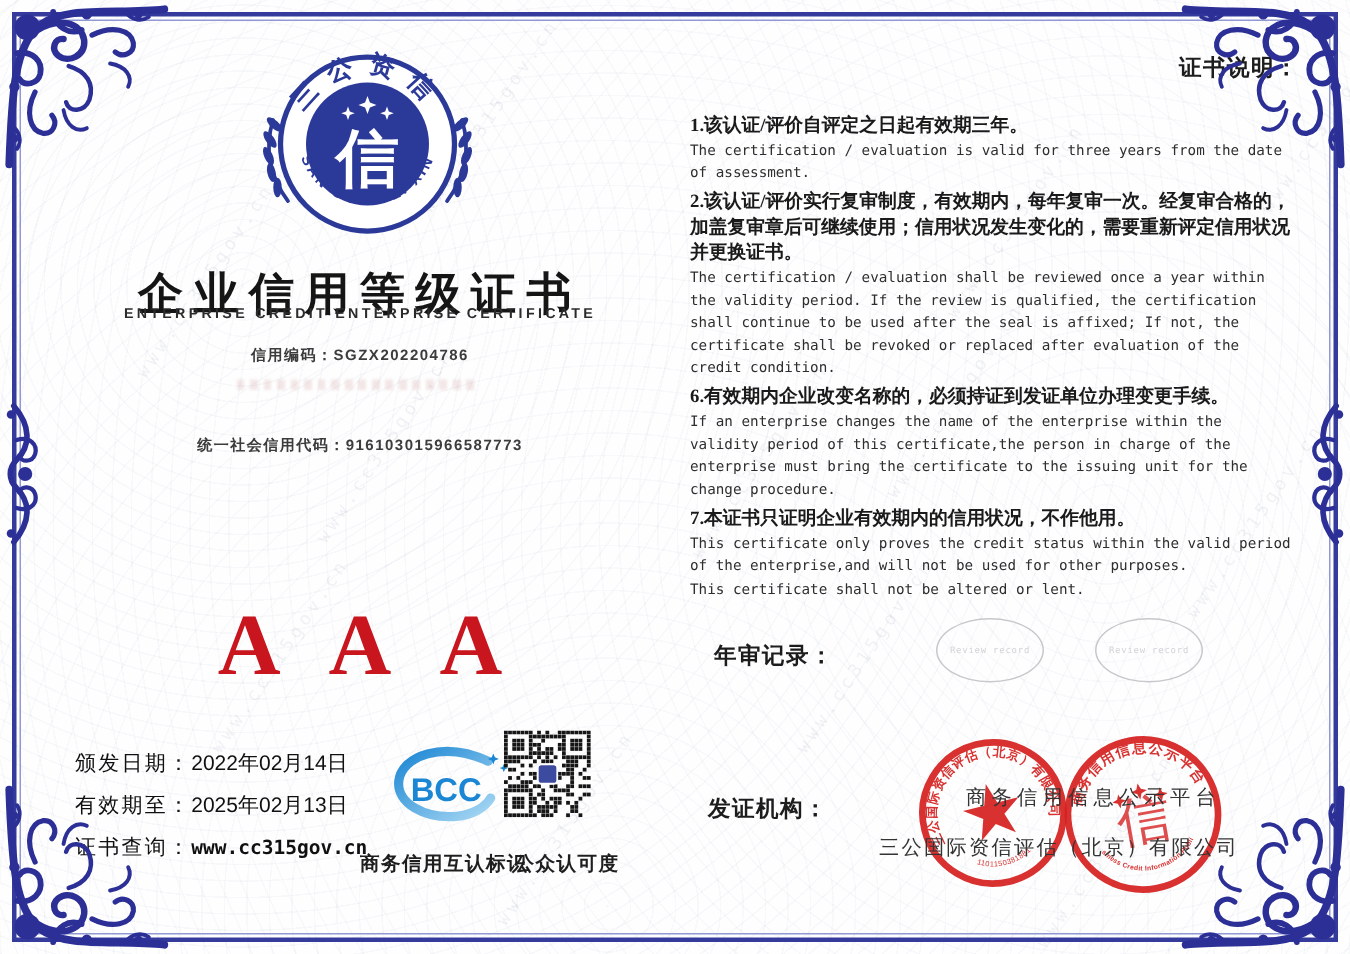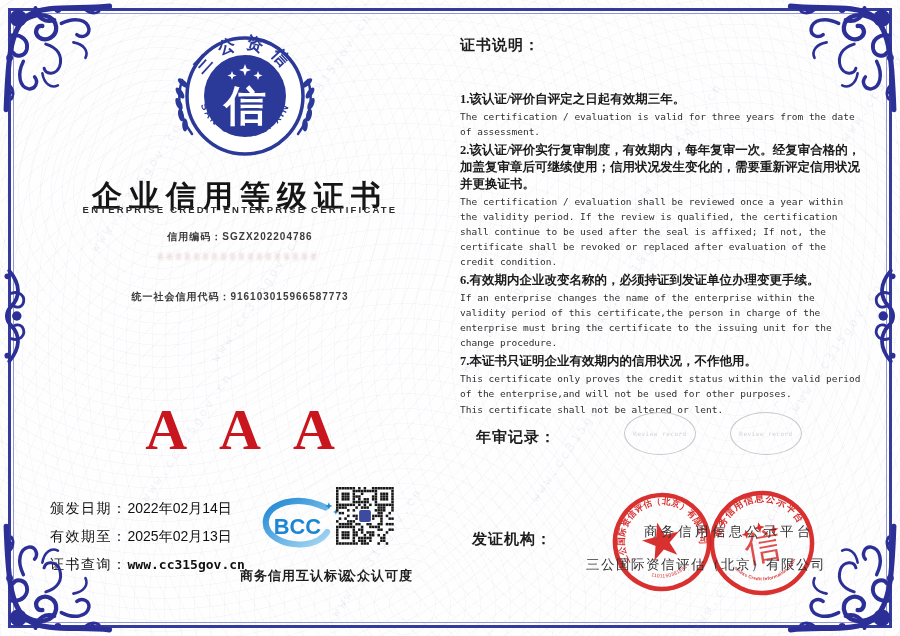--- a/index.html
+++ b/index.html
@@ -48,21 +48,21 @@
   .meta .url{font-family:"DejaVu Sans Mono",monospace;font-size:13px;font-weight:bold;}
   .m1{top:500px;} .m2{top:528px;} .m3{top:556px;} .m4{top:577px;left:108px;}
   .bcc{position:absolute;left:260px;top:497px;width:80px;height:56px;z-index:2;}
   .cap{position:absolute;font-size:13px;font-weight:bold;color:#1e1e1e;letter-spacing:1px;z-index:2;white-space:nowrap;}
   .bcc-cap{left:240px;top:567px;}
   .qr-cap{left:343px;top:567px;}
   .qr{position:absolute;left:336px;top:487px;width:58px;height:58px;z-index:2;}
 
   
   .instructions{position:absolute;left:460px;top:36px;width:406px;z-index:2;}
-  .ins-head{font-size:15px;font-weight:bold;color:#1c1c1c;letter-spacing:1px;margin:0 0 36px 0;}
+  .ins-head{font-size:15px;font-weight:bold;color:#1c1c1c;letter-spacing:1px;margin:0 0 20px 0;text-align:right;}
   .ins-zh{font-size:12.5px;font-weight:bold;color:#1a1a1a;line-height:17px;margin:3px 0 1px 0;font-family:Liberation Serif, serif;}
   .ins-en{font-family:"DejaVu Sans Mono",monospace;font-size:9.5px;line-height:15px;color:#2e2e2e;margin:0 0 1px 0;}
   .review-label{position:absolute;left:476px;top:428px;font-size:15px;font-weight:bold;color:#1c1c1c;
                 letter-spacing:1px;z-index:2;}
   .oval{position:absolute;width:70px;height:41px;border:1.5px solid #c7c7cc;border-radius:50%;
         display:flex;align-items:center;justify-content:center;font-family:"DejaVu Sans Mono",monospace;
         font-size:6px;color:#d3d3d8;letter-spacing:.5px;z-index:2;background:rgba(255,255,255,.2);}
   .oval1{left:624px;top:412px;} .oval2{left:730px;top:412px;}
   .issuer-label{position:absolute;left:472px;top:530px;font-size:15px;font-weight:bold;color:#1c1c1c;
                 letter-spacing:1px;z-index:6;}

